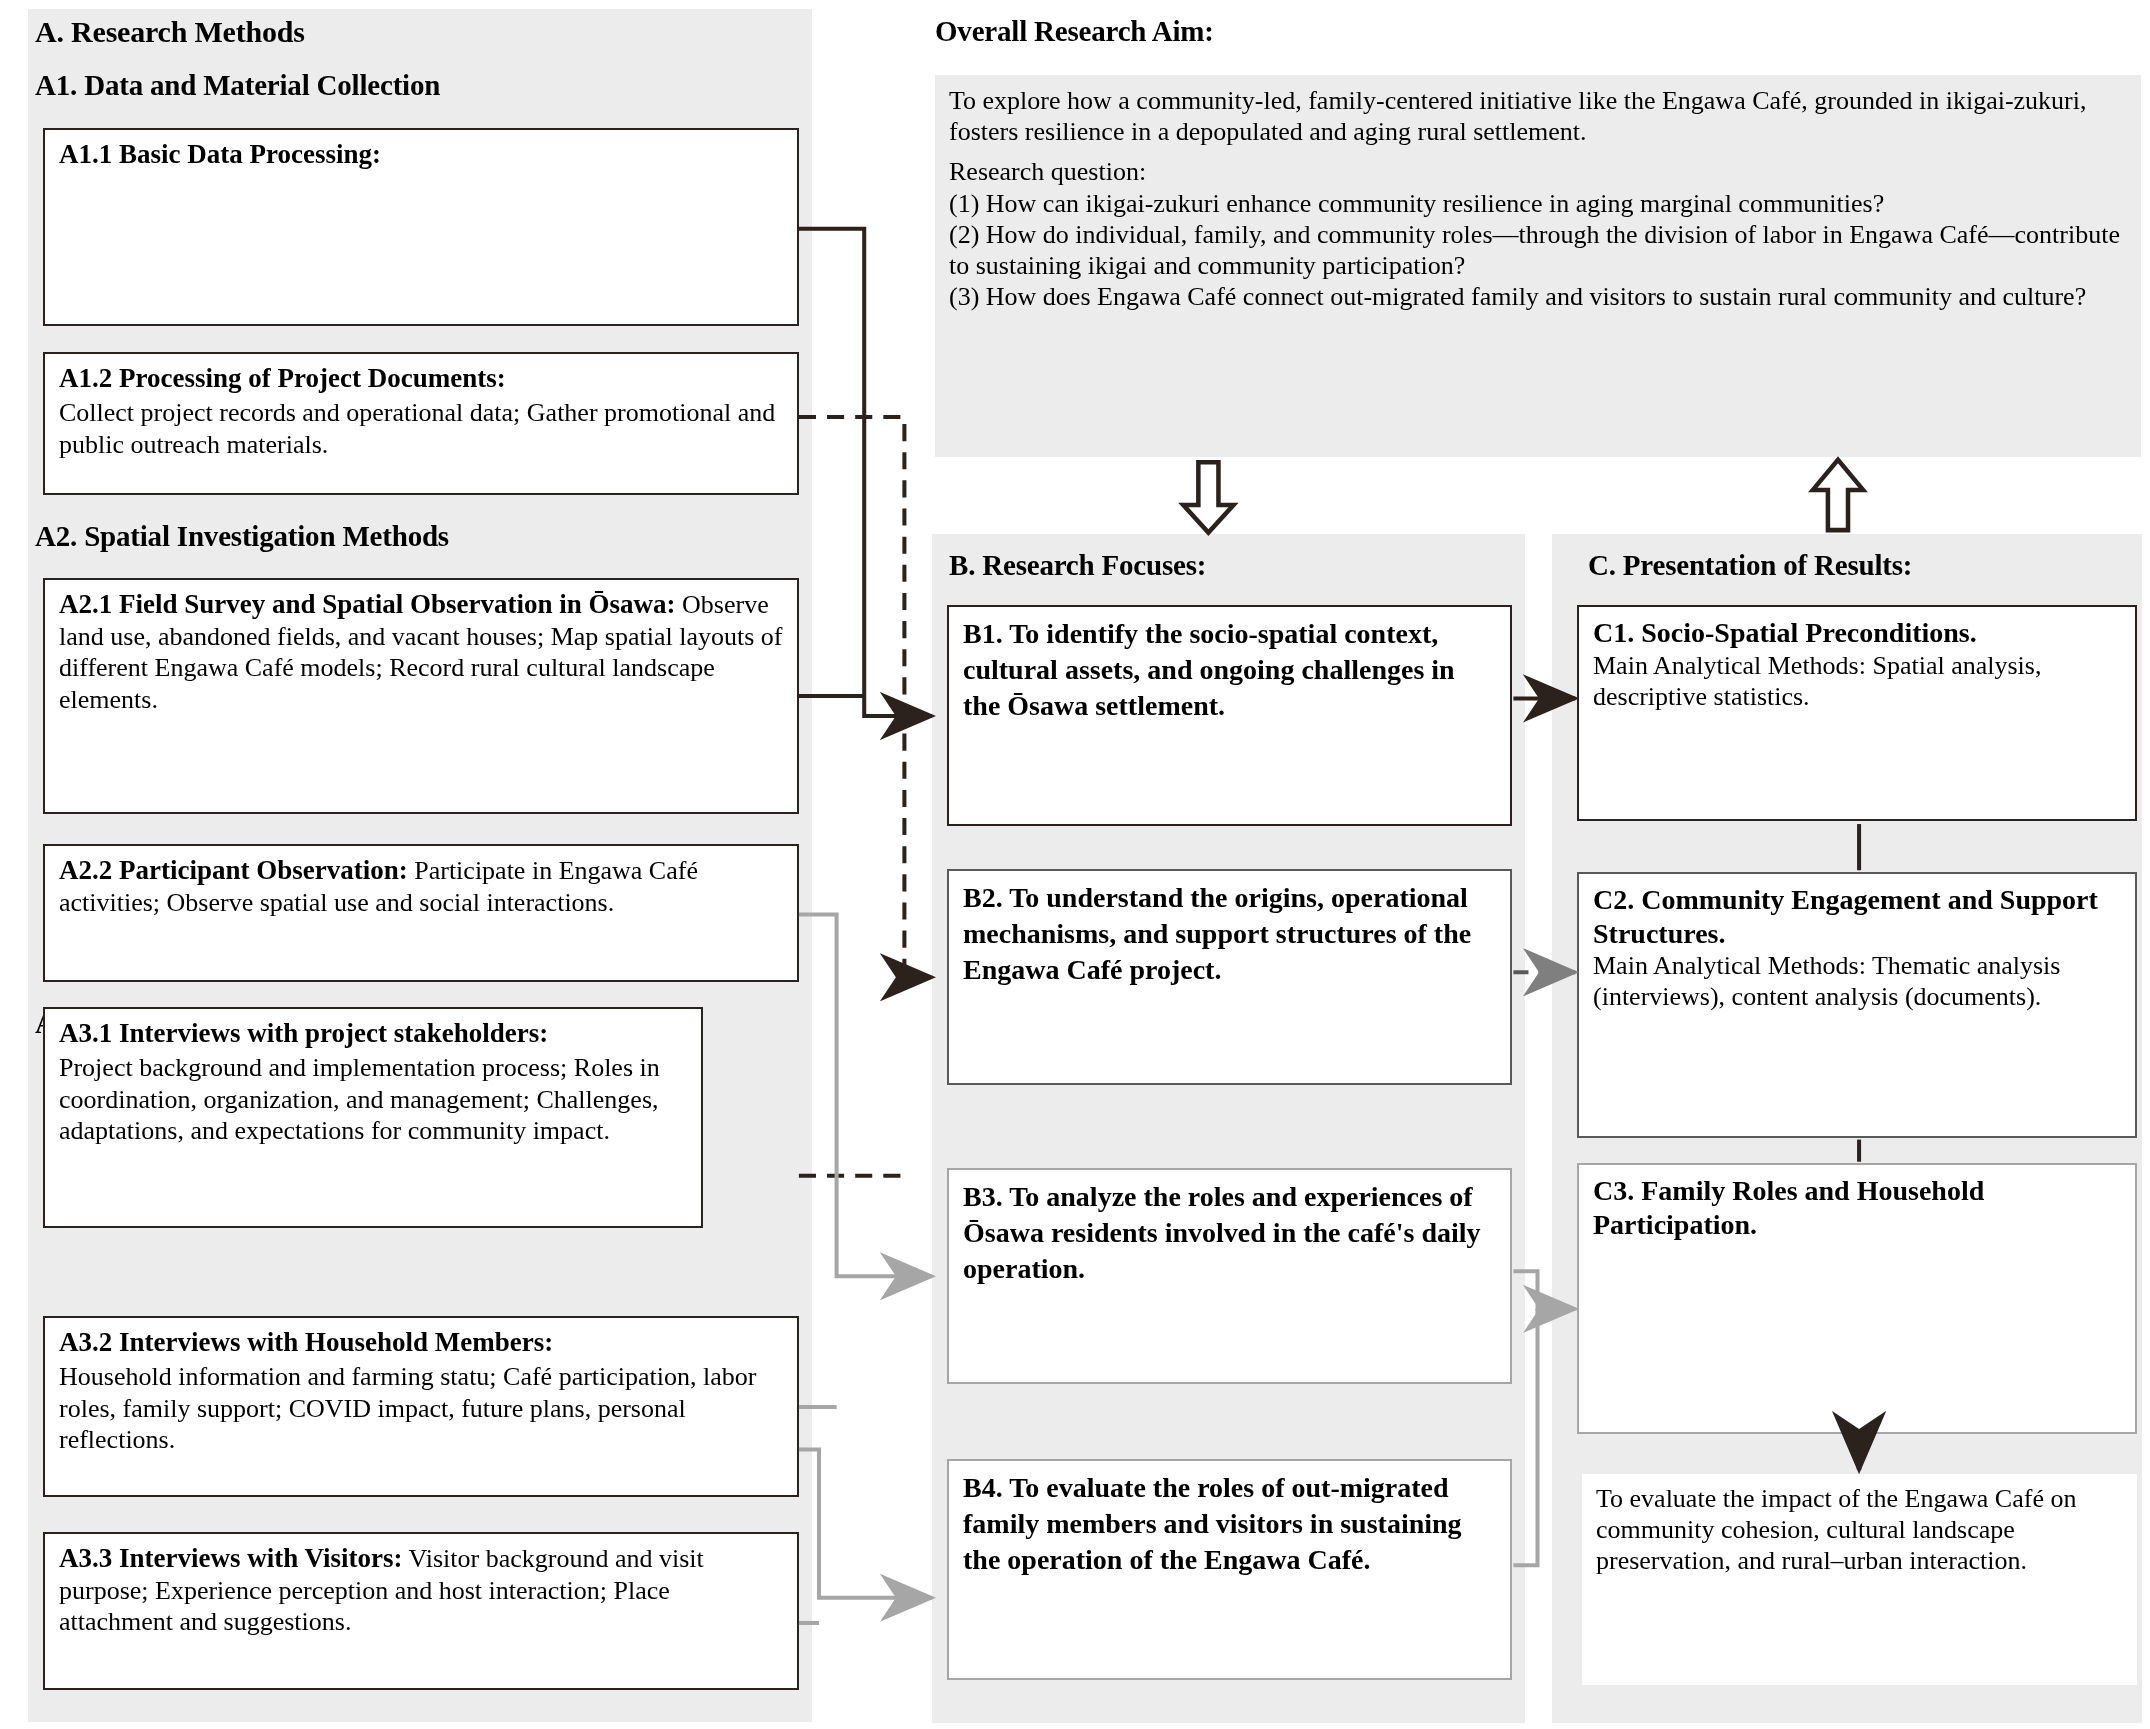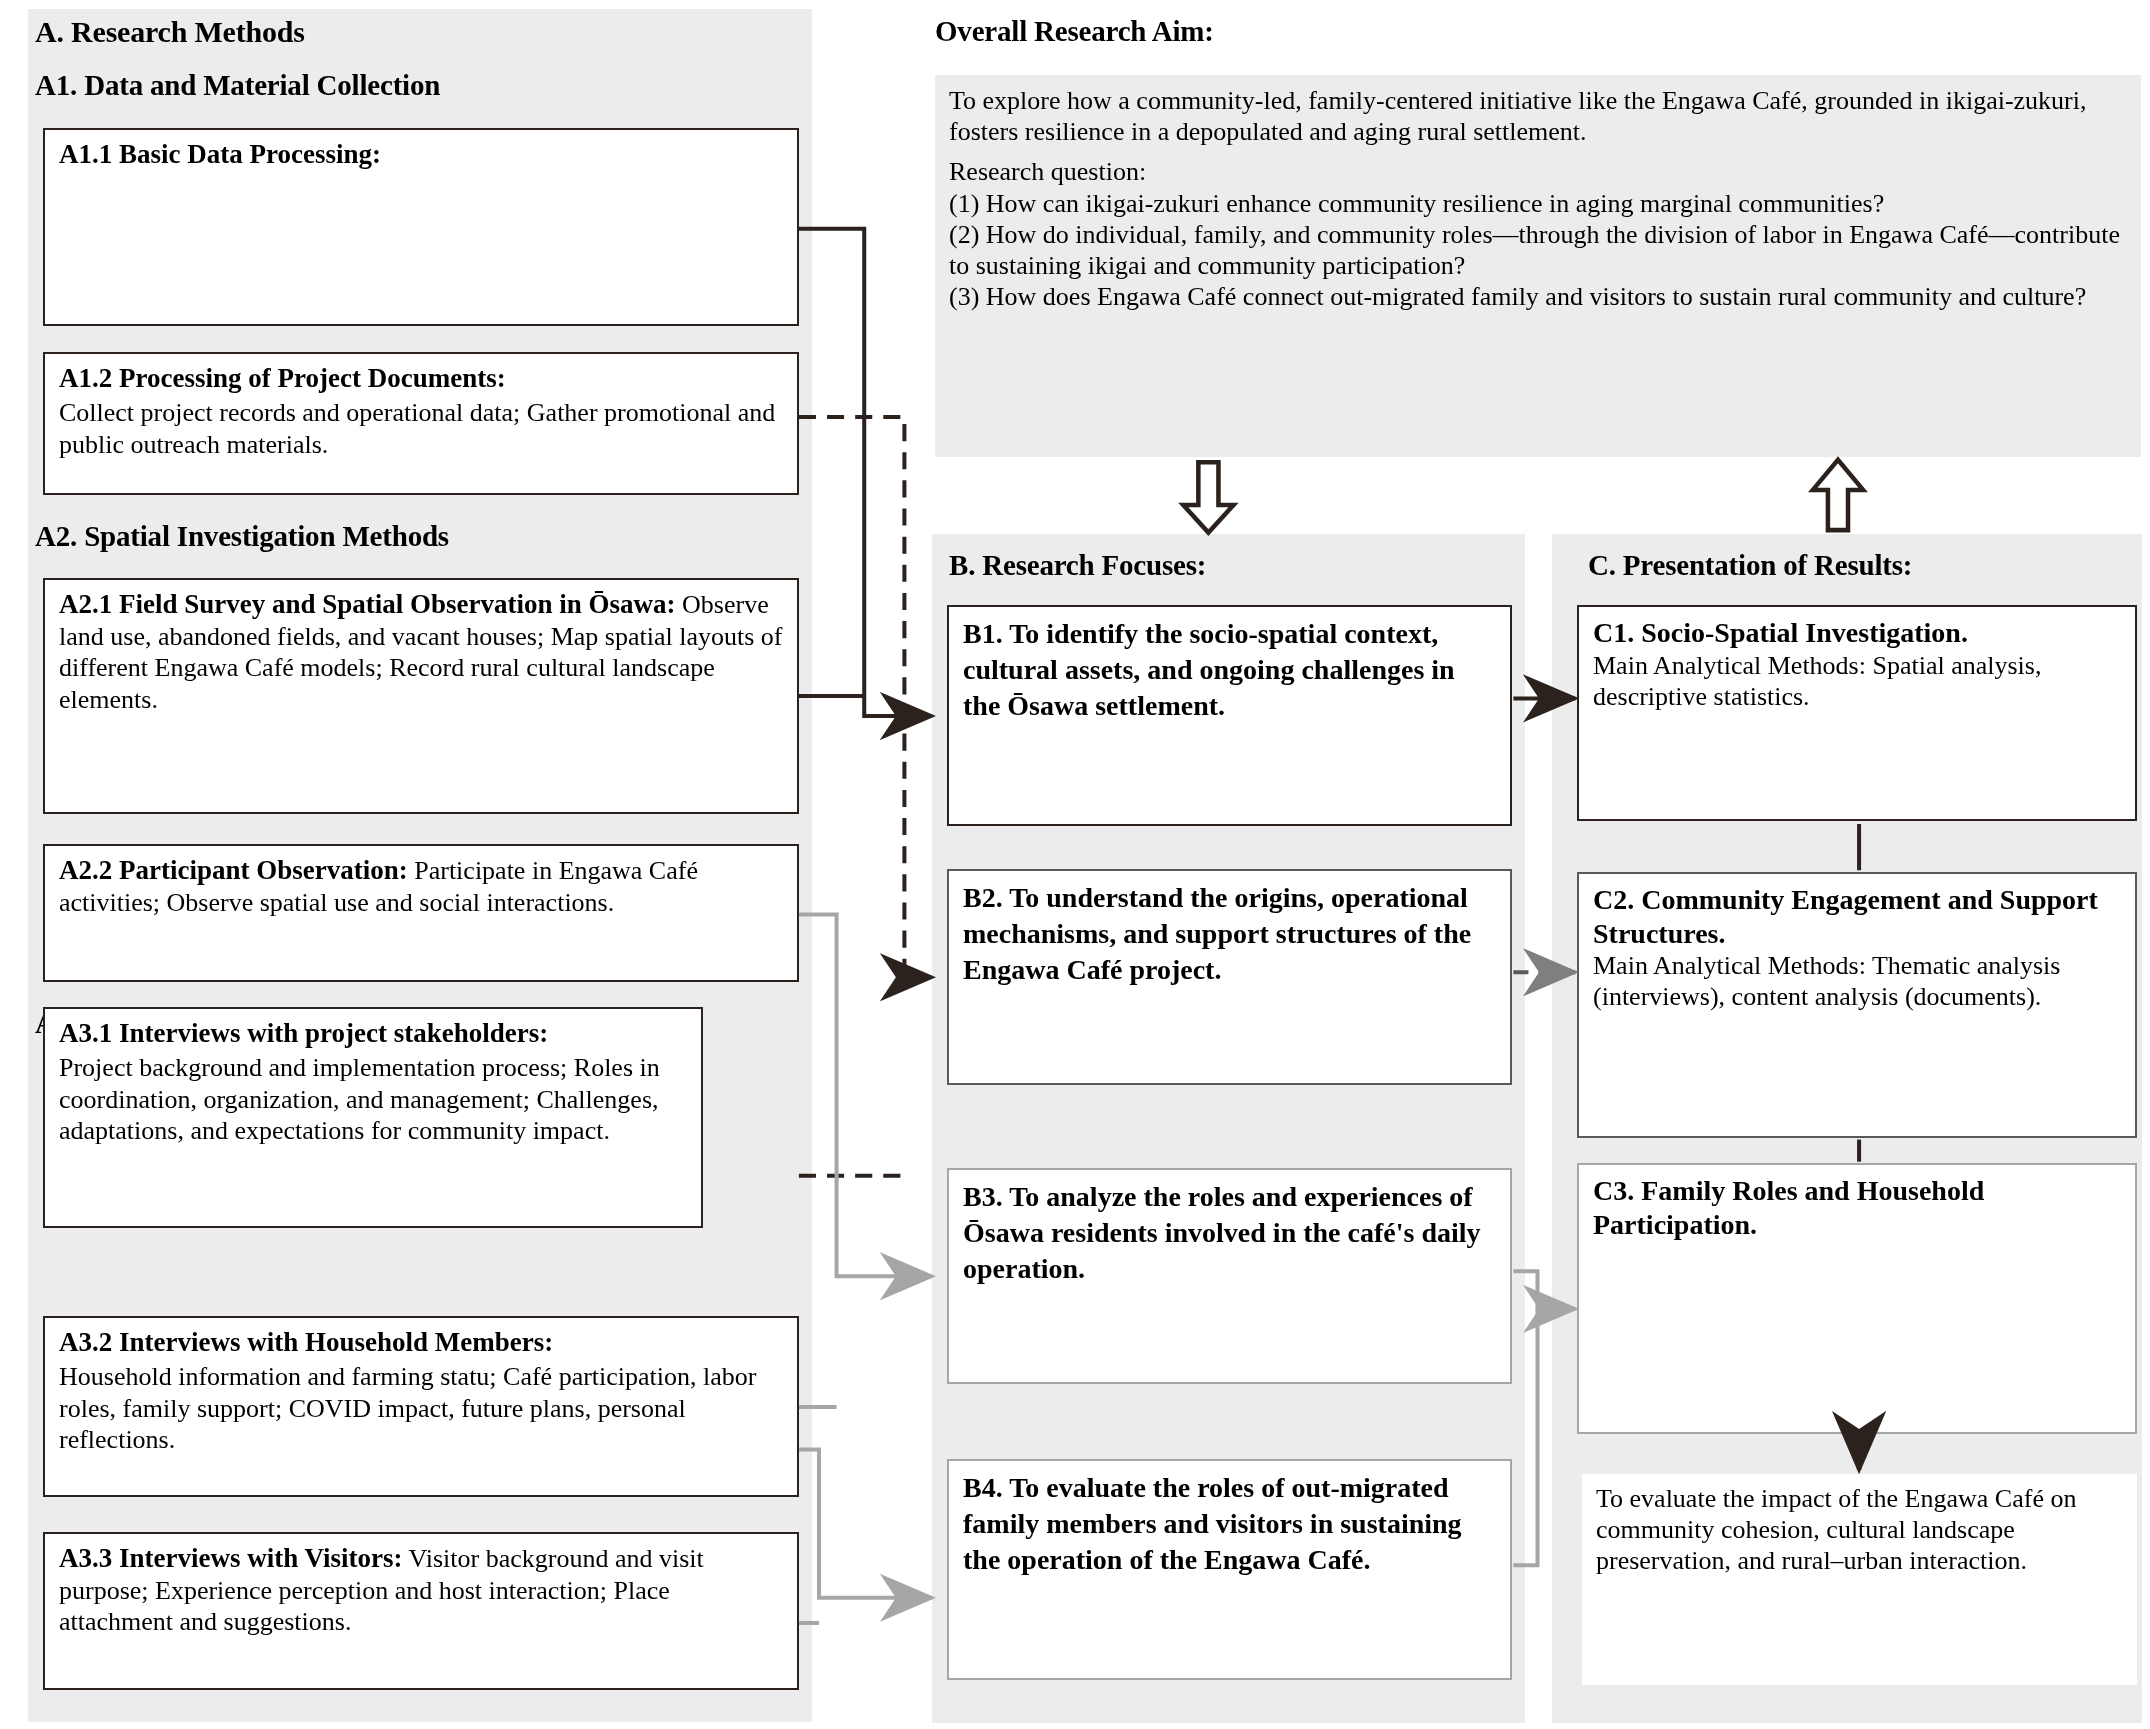--- a/index.html
+++ b/index.html
@@ -187,21 +187,21 @@
   <span class="title">B2. To understand the origins, operational mechanisms, and support structures of the Engawa Café project.</span>
 </div>
 <div class="box lgray" id="box-b3">
   <span class="title">B3. To analyze the roles and experiences of Ōsawa residents involved in the café's daily operation.</span>
 </div>
 <div class="box lgray" id="box-b4">
   <span class="title">B4. To evaluate the roles of out-migrated family members and visitors in sustaining the operation of the Engawa Café.</span>
 </div>
 
 <div class="box" id="box-c1">
-  <span class="title">C1. Socio-Spatial Investigation.</span>
+  <span class="title">C1. Socio-Spatial Preconditions.</span>
   <span class="body">Main Analytical Methods: Spatial analysis, descriptive statistics.</span>
 </div>
 <div class="box gray" id="box-c2">
   <span class="title">C2. Community Engagement and Support Structures.</span>
   <span class="body">Main Analytical Methods: Thematic analysis (interviews), content analysis (documents).</span>
 </div>
 <div class="box lgray" id="box-c3">
   <span class="title">C3. Family Roles and Household Participation.</span>
 </div>
 <div class="box none" id="box-c4">

